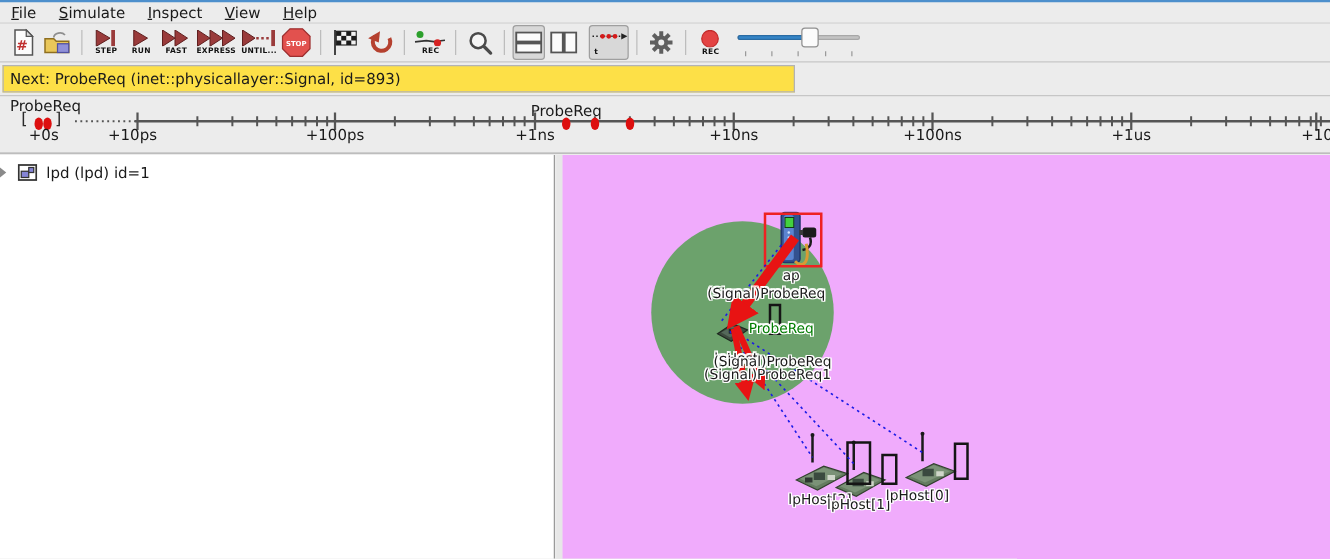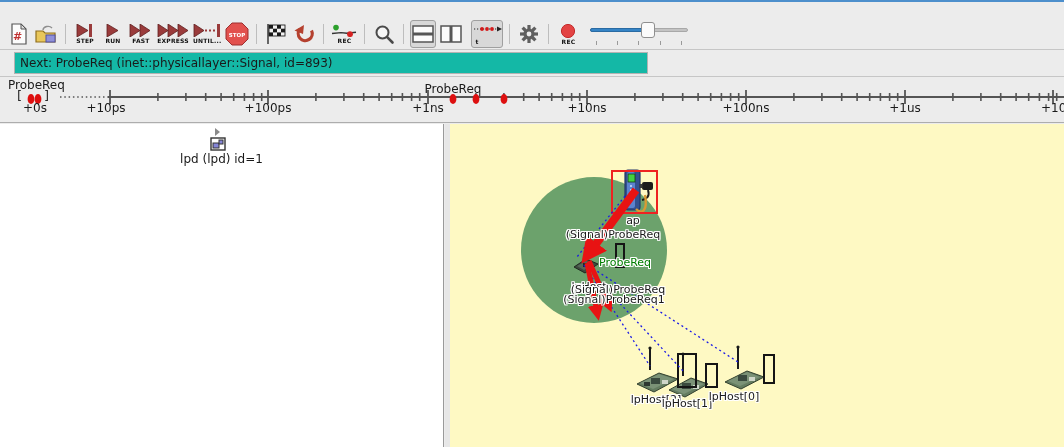--- a/index.html
+++ b/index.html
@@ -28,63 +28,70 @@
     border:1px solid #a8a8a8; border-radius:2px; }
   .slider .fill { position:absolute; left:0; top:8px; width:58px; height:4px; background:#3584c6;
     border:1px solid #2a6ba3; border-radius:2px; }
   .slider .handle { position:absolute; left:51px; top:2px; width:14px; height:16px; background:#fbfbfb;
     border:1px solid #8f8f8f; border-radius:3px; }
   .slider .tick { position:absolute; top:21px; width:1px; height:4px; background:#9a9a9a; }
 
   
   .statusbar { position:absolute; left:0; top:49px; width:1064px; height:27px; background:#ececec;
     border-top:1px solid #c6c6c6; }
-  .statuscell { position:absolute; top:2px; height:22px; background:#14b8a6;
-    border:1px solid #b3b3b3; line-height:20px; padding:0 5px; white-space:nowrap; overflow:hidden;margin-left:12px; }
+  .statuscell { position:absolute; top:2px; height:22px; background:#fde047;
+    border:1px solid #b3b3b3; line-height:20px; padding:0 5px; white-space:nowrap; overflow:hidden; }
   .cell-next { left:2px;  width:634px; }
   .cell-in   { left:640px; width:422px; }
 
   
   .timeline { position:absolute; left:0; top:76px; width:1064px; height:47px; background:#ececec;
     border-top:1px solid #c6c6c6; border-bottom:1px solid #adadad; overflow:hidden; }
   .timeline svg { position:absolute; left:0; top:0; }
   .tl-text { position:absolute; white-space:nowrap; }
   .tl-axis-label { top:24px; transform:translateX(-50%); }
   .tl-bracket { top:11px; font-size:13px; color:#2a2a2a; }
 
   
   .treepanel { position:absolute; left:0; top:124px; width:444px; height:323px; background:#ffffff;
     border-right:1px solid #9a9a9a; }
-  .tree-row { display:flex; align-items:center; height:19px; padding-left:0;flex-direction:column; }
+  .tree-row { display:flex; align-items:center; height:19px; padding-left:0; }
   .expander { width:0; height:0; border-left:5px solid #8a8a8a; border-top:4px solid transparent;
     border-bottom:4px solid transparent; margin-right:9px; }
   .tree-icon { width:16px; height:16px; margin-right:7px; flex:none; }
   .splitter { position:absolute; left:445px; top:124px; width:5px; height:323px; background:#e7e7e7; }
 
   .canvas { position:absolute; left:450px; top:124px; width:614px; height:323px;
-    background:#fef9c3; overflow:hidden; }
+    background:#f0abfc; overflow:hidden; }
   .range-circle { position:absolute; left:71px; top:53px; width:146px; height:146px;
     border-radius:50%; background:#6ca26c; z-index:1; }
   .node { position:absolute; z-index:2; }
   .glyph-rect { position:absolute; border:2px solid #151515; background:transparent; z-index:2; }
   .sel-rect { position:absolute; left:161px; top:46px; width:47px; height:44px;
     border:2px solid #ee2222; z-index:3; }
   .overlay { position:absolute; left:0; top:0; z-index:4; }
   .clabel { position:absolute; font-size:11px; line-height:12px; white-space:nowrap;
     transform:translateX(-50%); z-index:5;
     text-shadow:-1px 0 #fff,1px 0 #fff,0 -1px #fff,0 1px #fff,-1px -1px #fff,1px 1px #fff,-1px 1px #fff,1px -1px #fff; }
   .clabel.green { color:#007d00; z-index:3; }
   .clabel.behind { z-index:4; }
 </style>
 </head>
 <body>
 
 <div class="window">
   <div class="top-edge"></div>
 
+  <div class="menubar">
+    <div class="menu-item">File</div>
+    <div class="menu-item">Simulate</div>
+    <div class="menu-item">Inspect</div>
+    <div class="menu-item">View</div>
+    <div class="menu-item">Help</div>
+  </div>
 
   <div class="toolbar">
     <div class="tbtn" style="margin-left:5px">
       <svg width="22" height="22">
         <path d="M5,1 h9 l5,5 v15 h-14 z" fill="#fcfcfc" stroke="#555" stroke-width="1.2"></path>
         <path d="M14,1 l5,5 h-5 z" fill="#dcdcdc" stroke="#555" stroke-width="1"></path>
         <text x="6" y="17" font-size="11" font-weight="bold" fill="#c03030">#</text>
       </svg>
     </div>
     <div class="tbtn">

